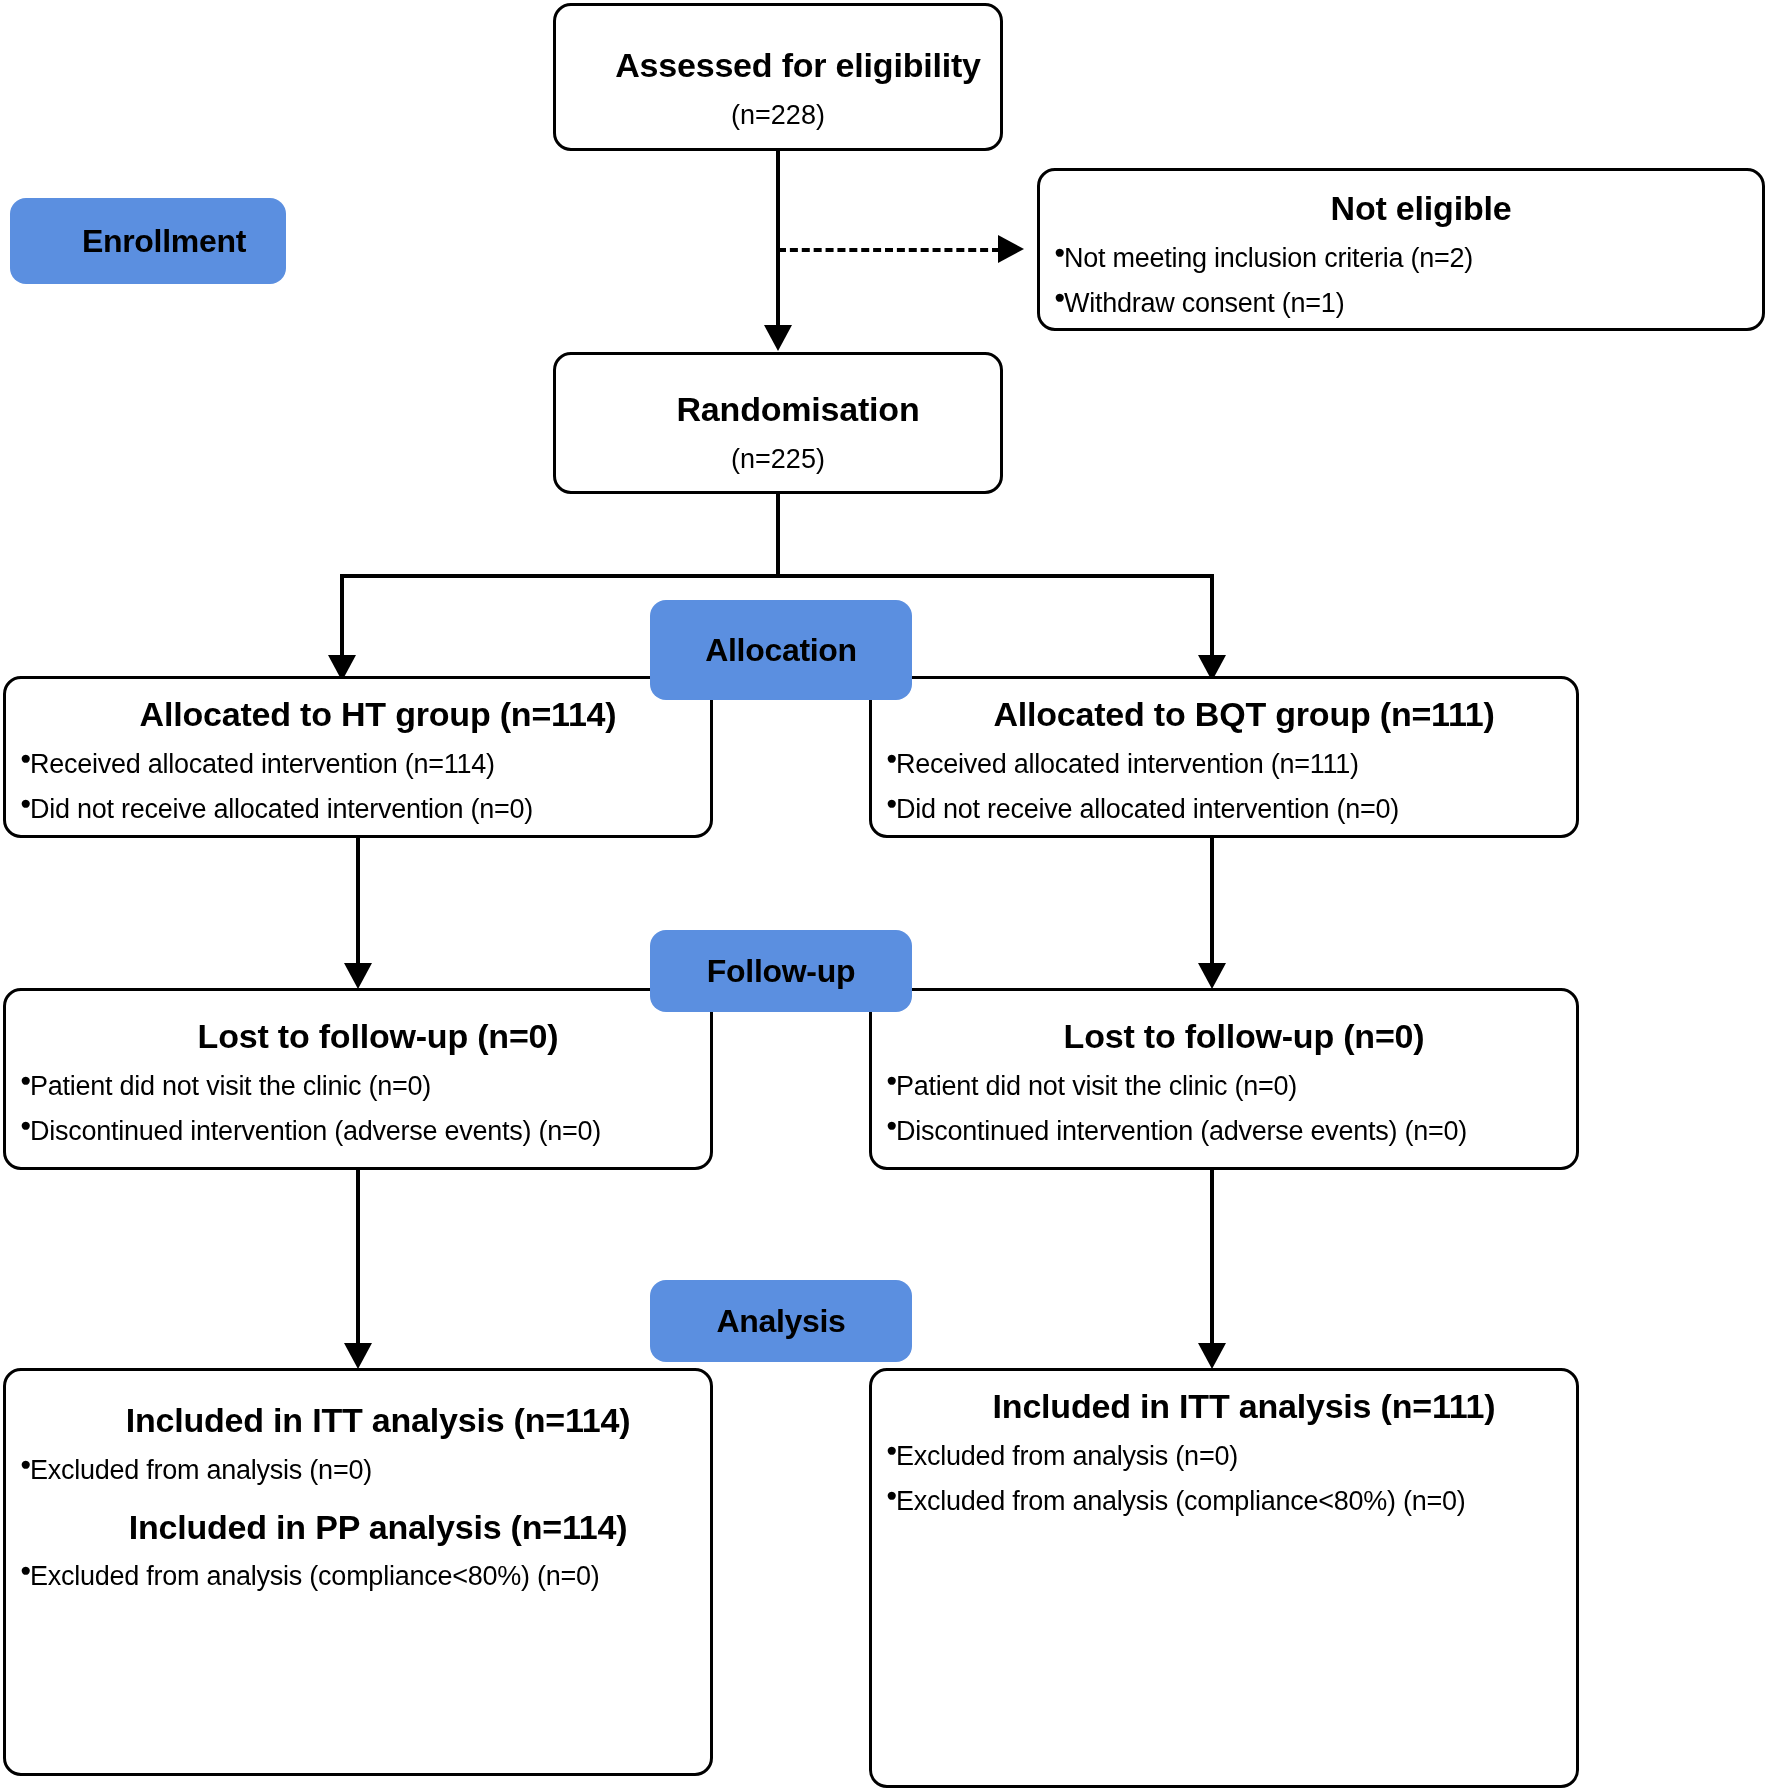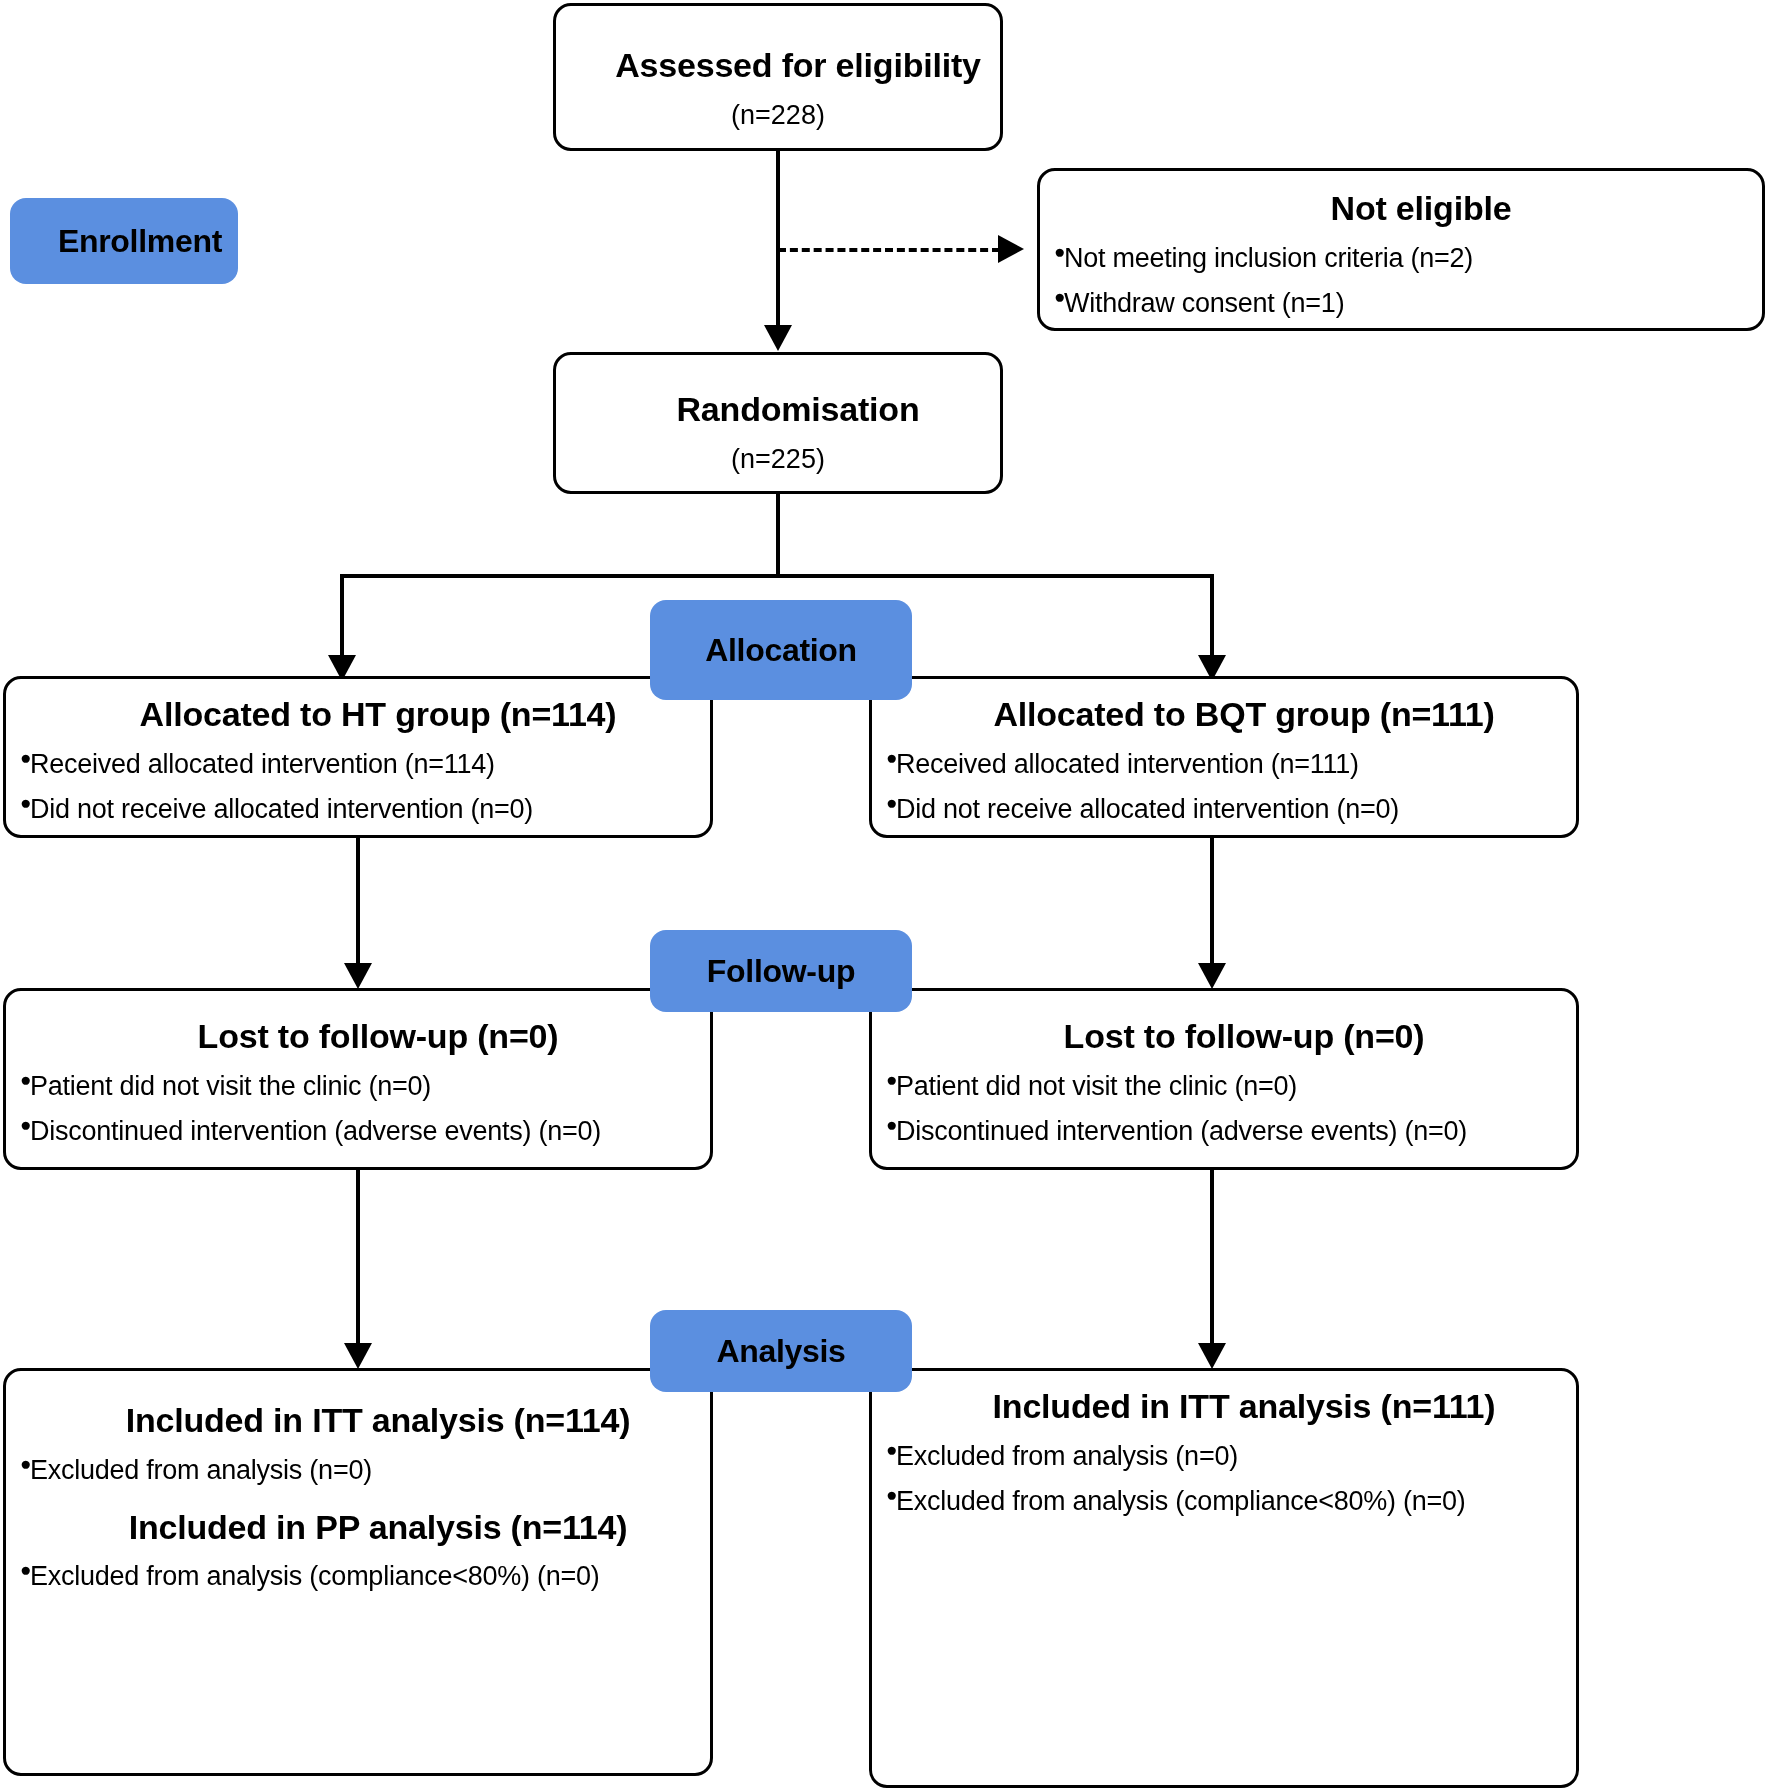--- a/index.html
+++ b/index.html
@@ -104,21 +104,21 @@
     border-bottom: 14px solid transparent;
     border-left: 26px solid #000000;
     z-index: 2;
   }
 </style>
 </head>
 <body>
 
 <div id="canvas">
 
-  <div class="phase-badge" style="left:10px; top:198px; width:228px; height:86px;padding-left:32px;">
+  <div class="phase-badge" style="left:10px; top:198px; width:276px; height:86px;padding-left:32px;">
     <span>Enrollment</span>
   </div>
 
   <div class="box" style="left:553px; top:3px; width:450px; height:148px;">
     <div class="box-title" style="margin-top:38px;">Assessed for eligibility</div>
     <div class="box-sub" style="margin-top:10px;">(n=228)</div>
   </div>
 
   <div class="line vline" style="left:776px; top:151px; height:178px;"></div>
   <div class="arrowhead" style="left:764px; top:325px;"></div>
@@ -189,21 +189,21 @@
       <li>Patient did not visit the clinic (n=0)</li>
       <li>Discontinued intervention (adverse events) (n=0)</li>
     </ul>
   </div>
 
   <div class="line vline" style="left:356px; top:1170px; height:178px;"></div>
   <div class="arrowhead" style="left:344px; top:1343px;"></div>
   <div class="line vline" style="left:1210px; top:1170px; height:178px;"></div>
   <div class="arrowhead" style="left:1198px; top:1343px;"></div>
 
-  <div class="phase-badge" style="left:650px; top:1310px; width:262px; height:82px;">
+  <div class="phase-badge" style="left:650px; top:1280px; width:262px; height:82px;">
     <span>Analysis</span>
   </div>
 
   <div class="box" style="left:3px; top:1368px; width:710px; height:408px;">
     <div class="box-title" style="margin-top:28px;">Included in ITT analysis (n=114)</div>
     <ul class="bullets" style="margin-top:4px;">
       <li>Excluded from analysis (n=0)</li>
     </ul>
     <div class="box-title" style="margin-top:18px;">Included in PP analysis (n=114)</div>
     <ul class="bullets" style="margin-top:4px;">

